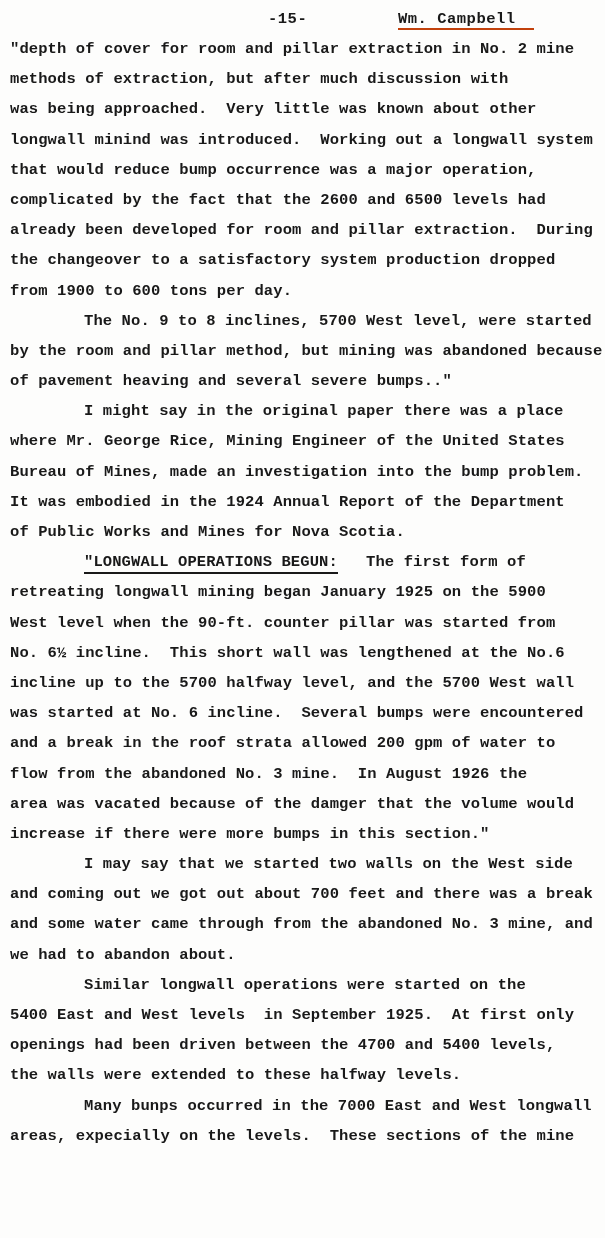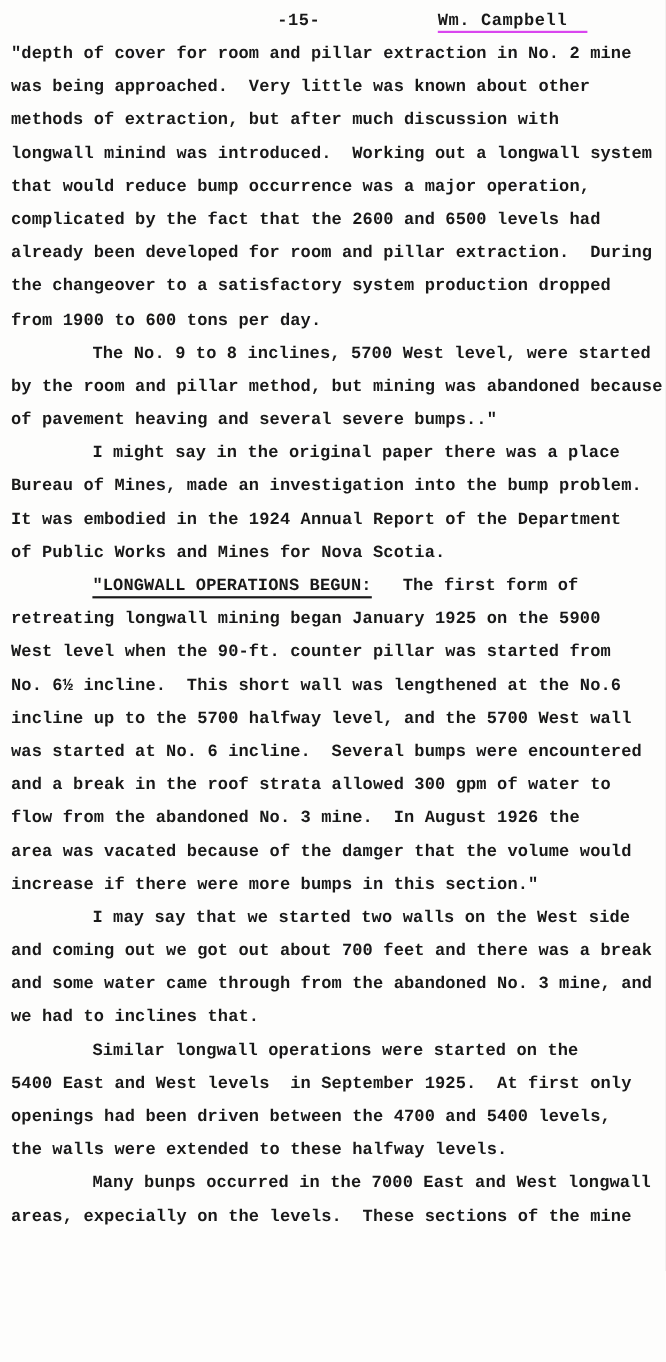--- a/index.html
+++ b/index.html
@@ -20,30 +20,30 @@
   }
   .header {
     position: absolute;
     top: 8px;
     left: 0;
     width: 100%;
     height: 30px;
   }
   .page-num {
     position: absolute;
-    left: 252px;
+    left: 268px;
     top: 2px;
     letter-spacing: 0.5px;
   }
   .author {
     position: absolute;
     left: 398px;
     top: 2px;
     padding-right: 18px;
-    border-bottom: 2px solid #d946ef;
+    border-bottom: 2px solid #c2410c;
     letter-spacing: 0.5px;
   }
   .body {
     position: absolute;
     top: 34px;
     left: 10px;
     width: 590px;
   }
   .line {
     white-space: pre;
@@ -62,49 +62,50 @@
 </head>
 <body>
 
 <div class="page">
   <div class="header">
     <span class="page-num">-15-</span>
     <span class="author">Wm. Campbell</span>
   </div>
   <div class="body">
       <div class="line">"depth of cover for room and pillar extraction in No. 2 mine</div>
+      <div class="line">methods of extraction, but after much discussion with</div>
       <div class="line">was being approached.  Very little was known about other</div>
-      <div class="line">methods of extraction, but after much discussion with</div>
       <div class="line">longwall minind was introduced.  Working out a longwall system</div>
       <div class="line">that would reduce bump occurrence was a major operation,</div>
       <div class="line">complicated by the fact that the 2600 and 6500 levels had</div>
       <div class="line">already been developed for room and pillar extraction.  During</div>
       <div class="line">the changeover to a satisfactory system production dropped</div>
       <div class="line">from 1900 to 600 tons per day.</div>
       <div class="line indent">The No. 9 to 8 inclines, 5700 West level, were started</div>
       <div class="line">by the room and pillar method, but mining was abandoned because</div>
       <div class="line">of pavement heaving and several severe bumps.."</div>
       <div class="line indent">I might say in the original paper there was a place</div>
+      <div class="line">where Mr. George Rice, Mining Engineer of the United States</div>
       <div class="line">Bureau of Mines, made an investigation into the bump problem.</div>
       <div class="line">It was embodied in the 1924 Annual Report of the Department</div>
       <div class="line">of Public Works and Mines for Nova Scotia.</div>
       <div class="line indent"><span class="heading-underline">"LONGWALL OPERATIONS BEGUN:</span><span>   The first form of</span></div>
       <div class="line">retreating longwall mining began January 1925 on the 5900</div>
       <div class="line">West level when the 90-ft. counter pillar was started from</div>
       <div class="line">No. 6½ incline.  This short wall was lengthened at the No.6</div>
       <div class="line">incline up to the 5700 halfway level, and the 5700 West wall</div>
       <div class="line">was started at No. 6 incline.  Several bumps were encountered</div>
-      <div class="line">and a break in the roof strata allowed 300 gpm of water to</div>
+      <div class="line">and a break in the roof strata allowed 200 gpm of water to</div>
       <div class="line">flow from the abandoned No. 3 mine.  In August 1926 the</div>
       <div class="line">area was vacated because of the damger that the volume would</div>
       <div class="line">increase if there were more bumps in this section."</div>
       <div class="line indent">I may say that we started two walls on the West side</div>
       <div class="line">and coming out we got out about 700 feet and there was a break</div>
       <div class="line">and some water came through from the abandoned No. 3 mine, and</div>
-      <div class="line">we had to inclines that.</div>
+      <div class="line">we had to abandon about.</div>
       <div class="line indent">Similar longwall operations were started on the</div>
       <div class="line">5400 East and West levels  in September 1925.  At first only</div>
       <div class="line">openings had been driven between the 4700 and 5400 levels,</div>
       <div class="line">the walls were extended to these halfway levels.</div>
       <div class="line indent">Many bunps occurred in the 7000 East and West longwall</div>
       <div class="line">areas, expecially on the levels.  These sections of the mine</div>
     </div>
 </div>
 
 </body></html>

